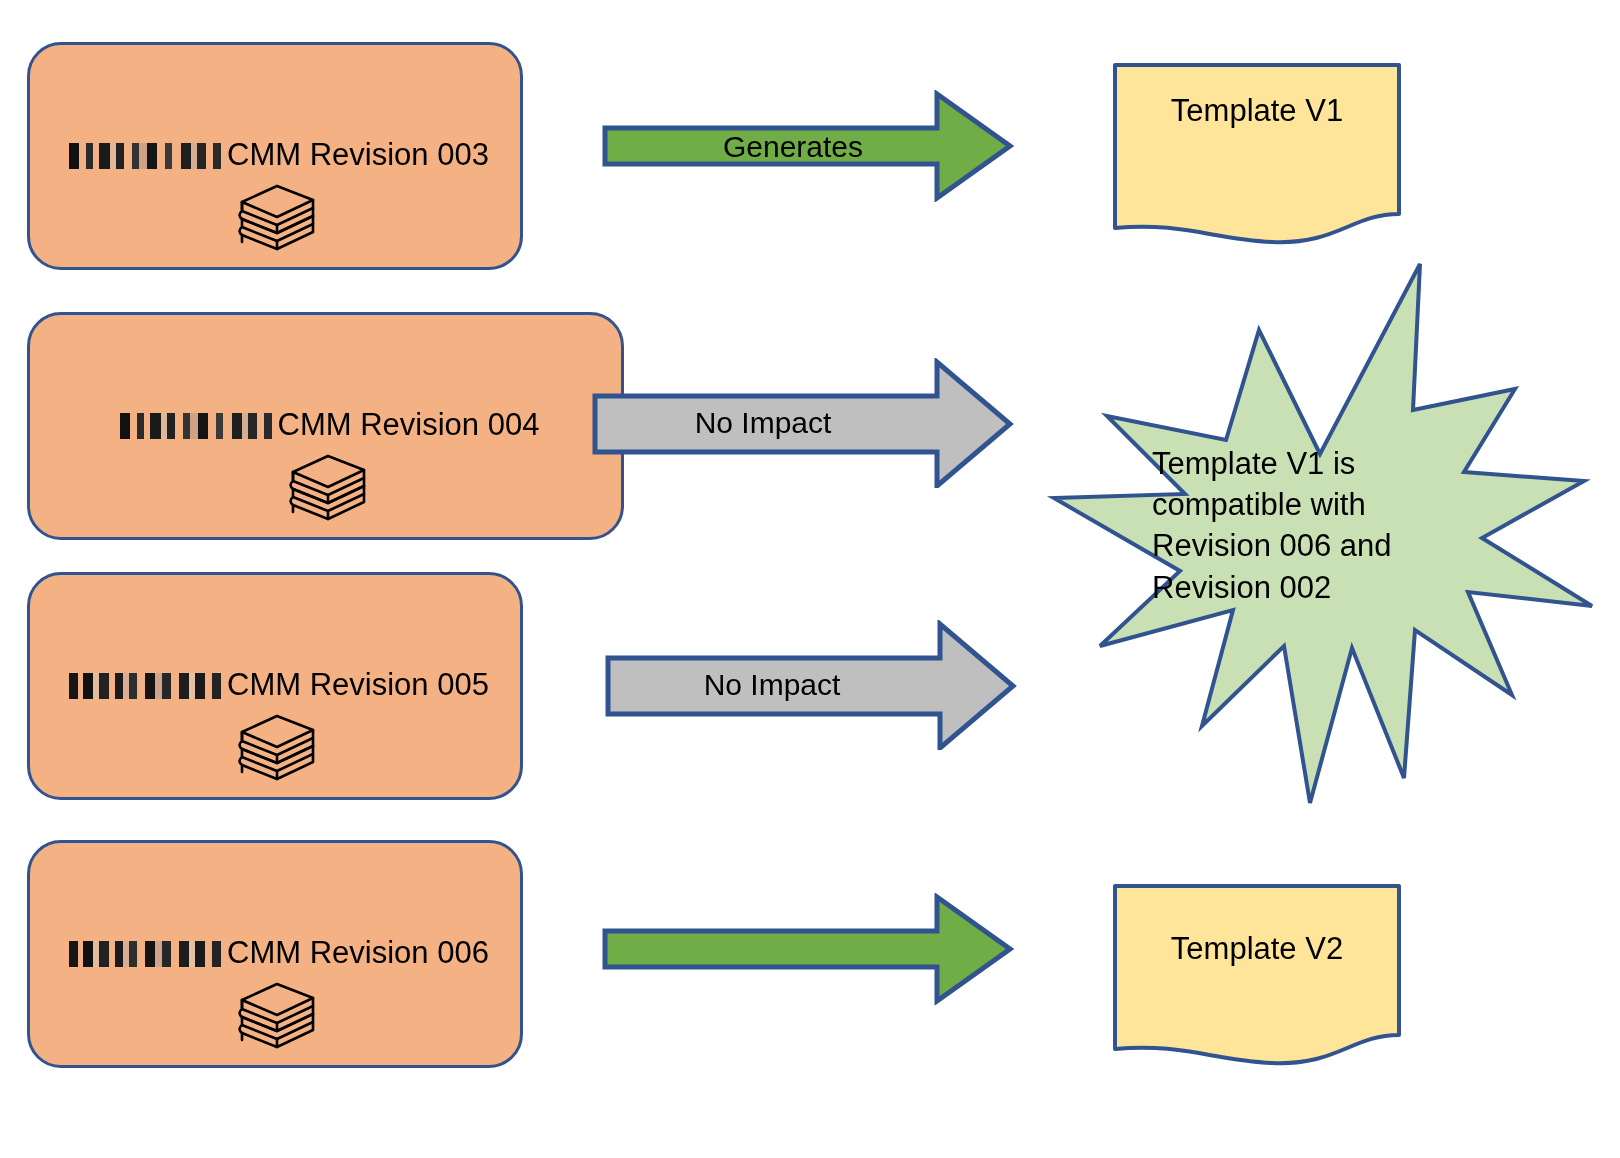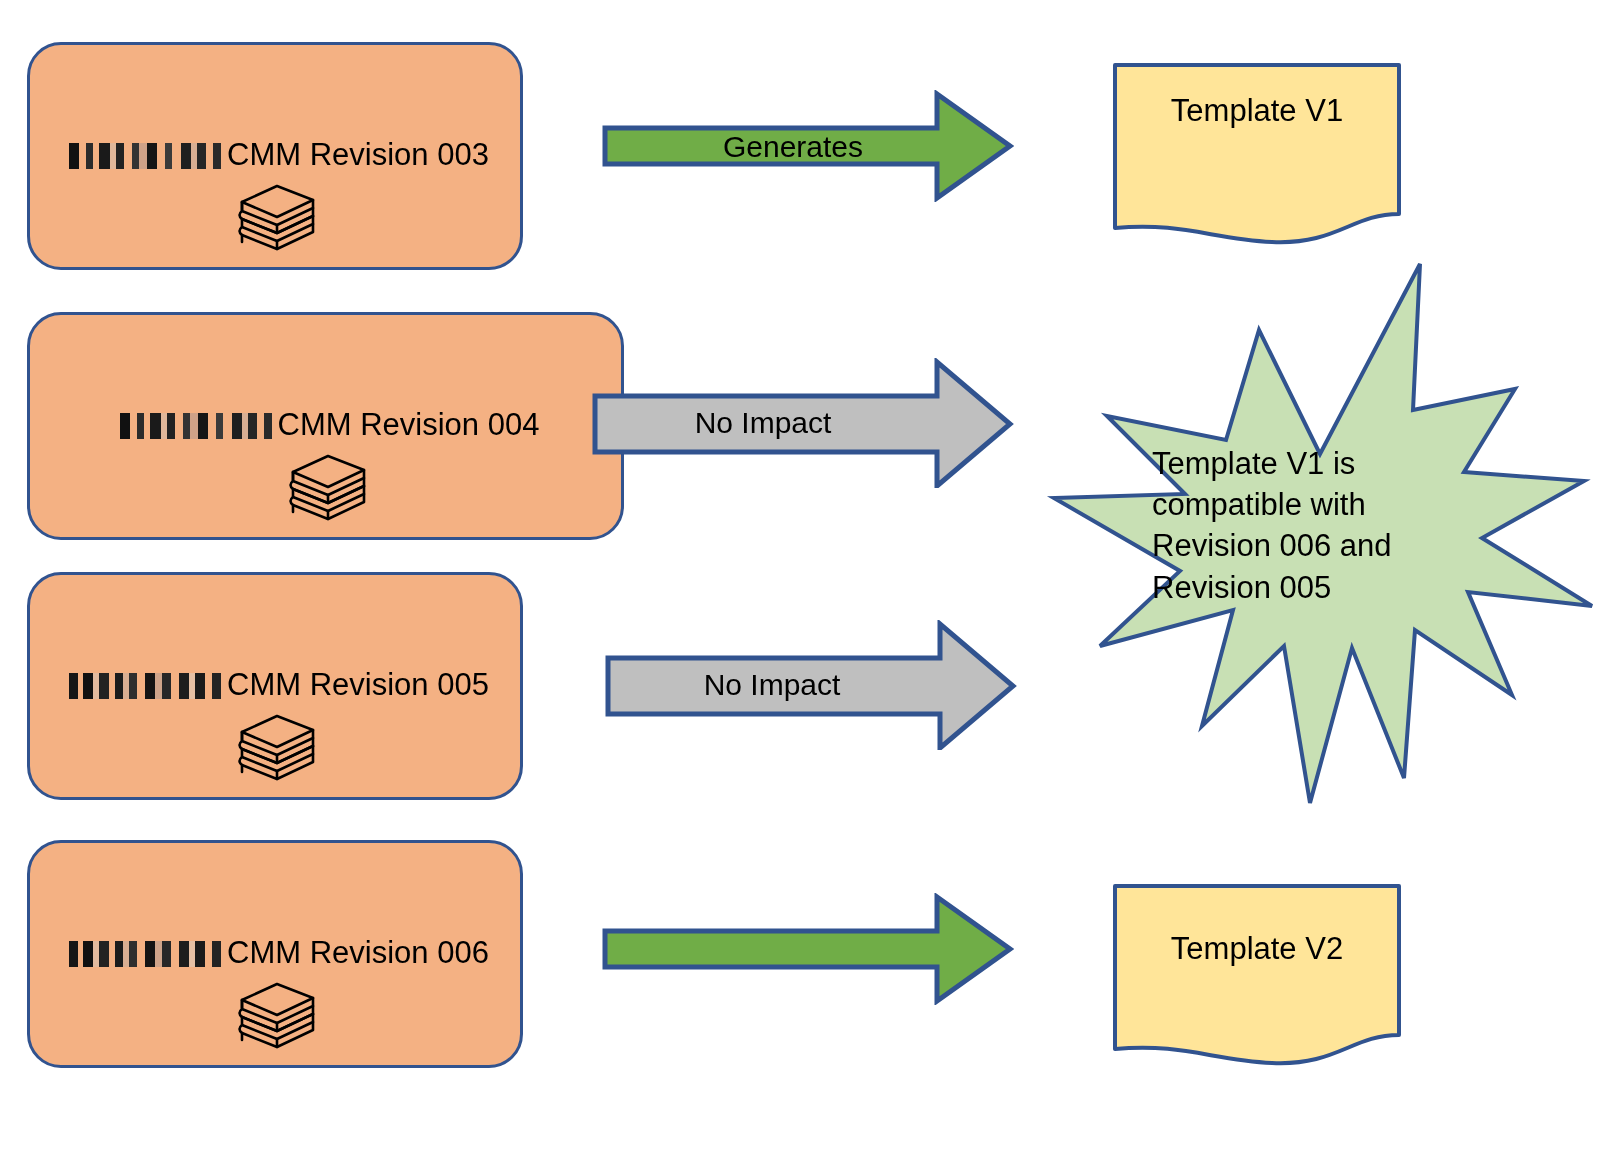--- a/index.html
+++ b/index.html
@@ -231,17 +231,17 @@
           95,158
           214,182
           247,72
           308,196
         "></polygon>
     </svg>
     <div class="star-label" style="left:140px;top:185px;width:320px;">
       <div>Template V1 is</div>
       <div>compatible with</div>
       <div>Revision 006 and</div>
-      <div>Revision 005</div>
+      <div>Revision 002</div>
     </div>
   </div>
 
 </div>
 
 </body></html>

